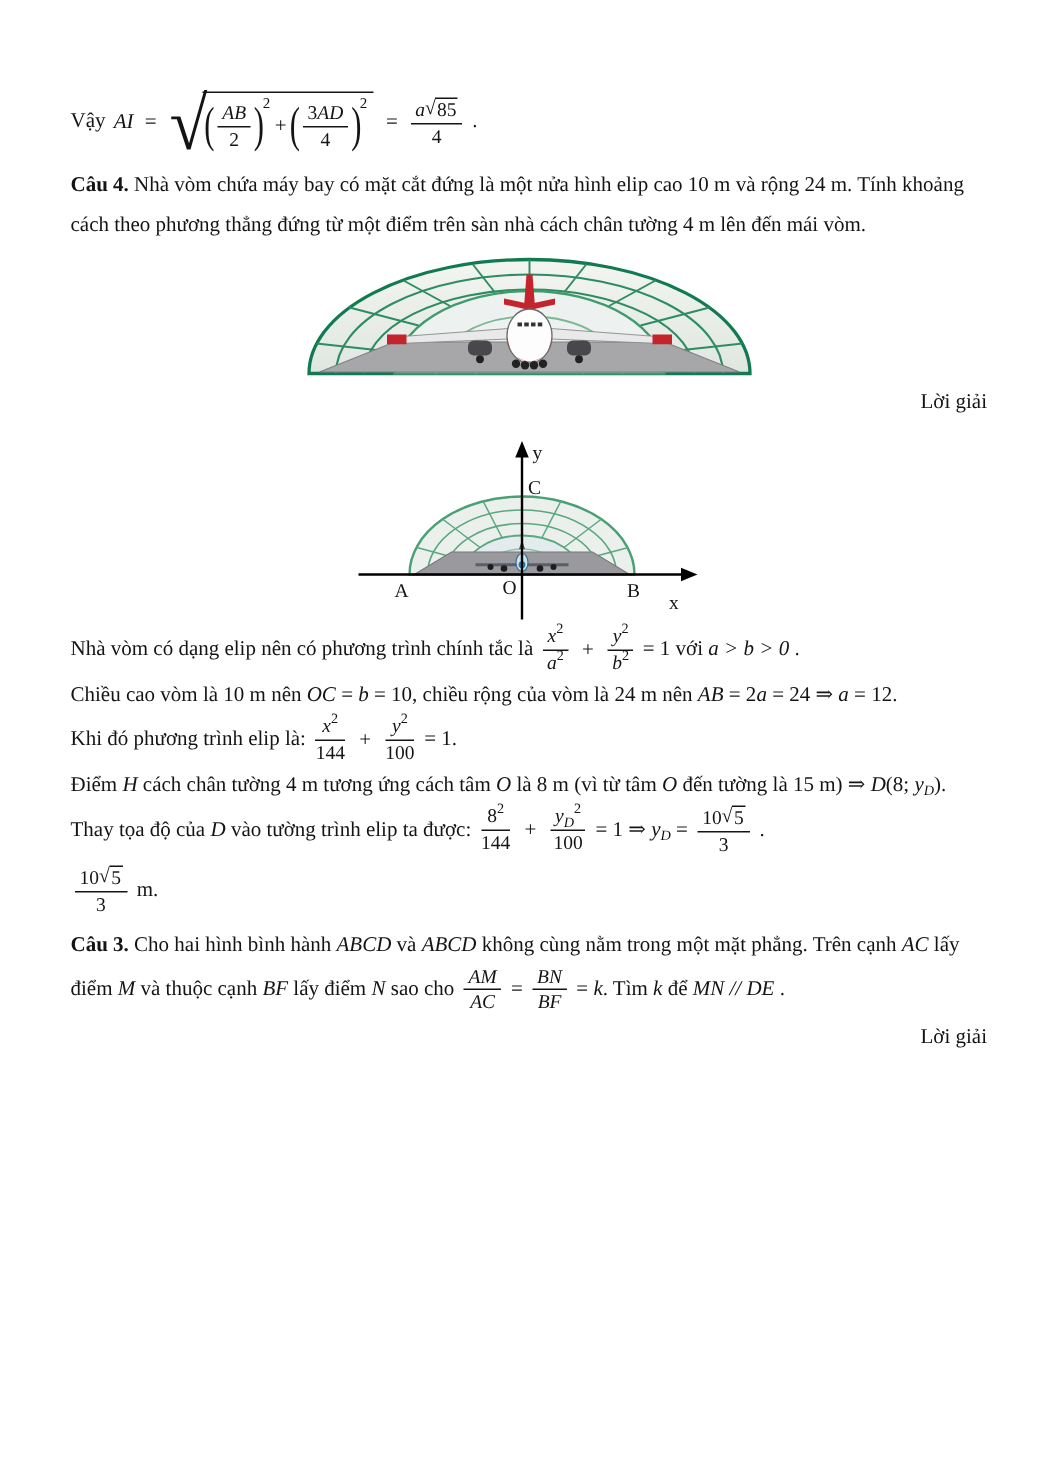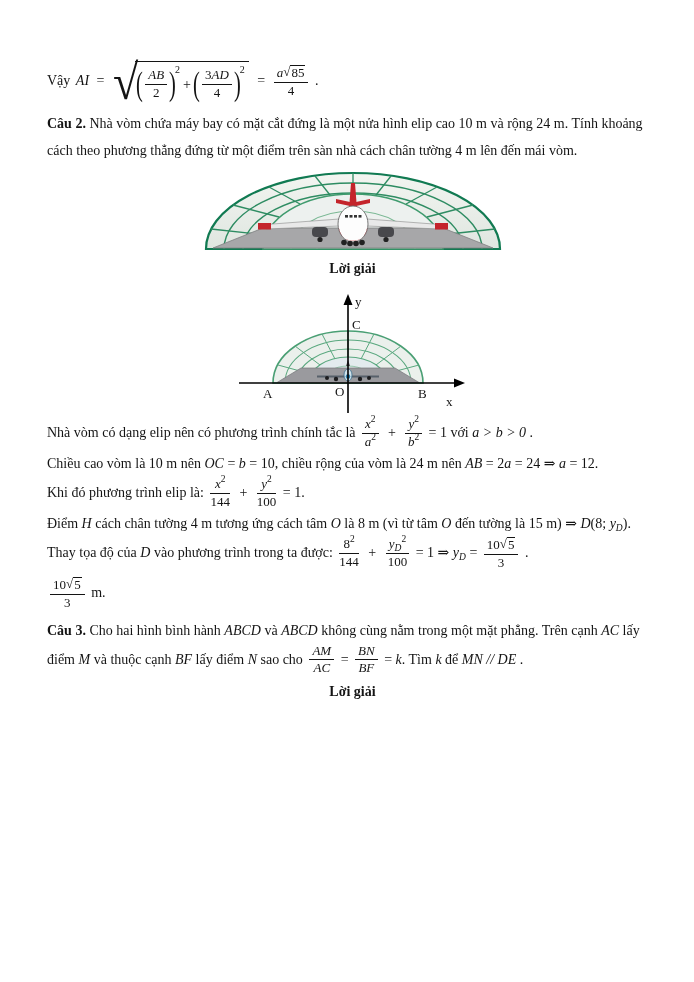--- a/index.html
+++ b/index.html
@@ -3,21 +3,21 @@
 <meta charset="utf-8">
 <style>
   html,body{margin:0;padding:0;background:#ffffff;}
   body{width:694px;height:982px;overflow:hidden;
        font-family:"Liberation Serif","DejaVu Serif",serif;
        font-size:14px;color:#141414;}
   .page{box-sizing:border-box;width:694px;height:982px;padding:44px 36px 0 47px;}
   p{margin:0;line-height:27px;}
   .b{font-weight:bold}
   .i{font-style:italic}
-  .loigiai{text-align:center;font-weight:bold;margin:2px 0 2px;}
+  .loigiai{text-align:right;font-weight:normal;margin:2px 0 2px;}
   sup{font-size:9.5px;vertical-align:6px;line-height:0}
   sub{font-size:9.5px;vertical-align:-3px;line-height:0}
   
   .frac{display:inline-flex;flex-direction:column;vertical-align:middle;
         text-align:center;line-height:1.15;margin:0 3px;font-size:13px;}
   .frac .num{border-bottom:1px solid #141414;padding:0 3px 1px;white-space:nowrap}
   .frac .den{padding-top:1px;white-space:nowrap}
   
   .sqrt{white-space:nowrap}
   .sqrt .rad2{display:inline-block;transform:translateY(-1px)}
@@ -70,21 +70,21 @@
     </span>
     <span class="sp"> = </span>
     <span class="frac">
         <span class="num"><span class="i">a</span><span class="sqrt"><span class="rad2">√</span><span class="sq-b">85</span></span></span>
         <span class="den">4</span>
       </span>
     <span>.</span>
   </p>
 
   <p class="m-std">
-    <span class="b">Câu 2.</span><span> Nhà vòm chứa máy bay có mặt cắt đứng là một nửa hình elip cao 10 m và rộng 24 m. Tính khoảng cách theo phương thẳng đứng từ một điểm trên sàn nhà cách chân tường 4 m lên đến mái vòm.</span>
+    <span class="b">Câu 4.</span><span> Nhà vòm chứa máy bay có mặt cắt đứng là một nửa hình elip cao 10 m và rộng 24 m. Tính khoảng cách theo phương thẳng đứng từ một điểm trên sàn nhà cách chân tường 4 m lên đến mái vòm.</span>
   </p>
 
   <div class="fig fig1">
     <svg width="306" height="84" viewBox="0 0 306 84">
       <defs>
         <linearGradient id="gdome" x1="0" y1="0" x2="0" y2="1">
           <stop offset="0" stop-color="#f3f5f1"></stop>
             <stop offset="1" stop-color="#dfe6e0"></stop>
         </linearGradient>
       </defs>
@@ -215,21 +215,21 @@
       </span>
     <span> = 1.</span>
   </p>
 
 
   <p class="m-std">
     <span>Điểm </span><span class="i">H</span><span> cách chân tường 4 m tương ứng cách tâm </span><span class="i">O</span><span> là 8 m (vì từ tâm </span><span class="i">O</span><span> đến tường là 15 m) ⇒ </span><span class="i">D</span><span>(8; </span><span class="i">y</span><sub class="i">D</sub><span>).</span>
   </p>
 
   <p class="m-std">
-    <span>Thay tọa độ của </span><span class="i">D</span><span> vào phương trình trong ta được: </span>
+    <span>Thay tọa độ của </span><span class="i">D</span><span> vào tường trình elip ta được: </span>
     <span class="frac">
         <span class="num"><span>8</span><sup>2</sup></span>
         <span class="den">144</span>
       </span>
     <span class="op">+</span>
     <span class="frac">
         <span class="num"><span class="i">y</span><sub class="i">D</sub><sup>2</sup></span>
         <span class="den">100</span>
       </span>
     <span> = 1 ⇒ </span>

